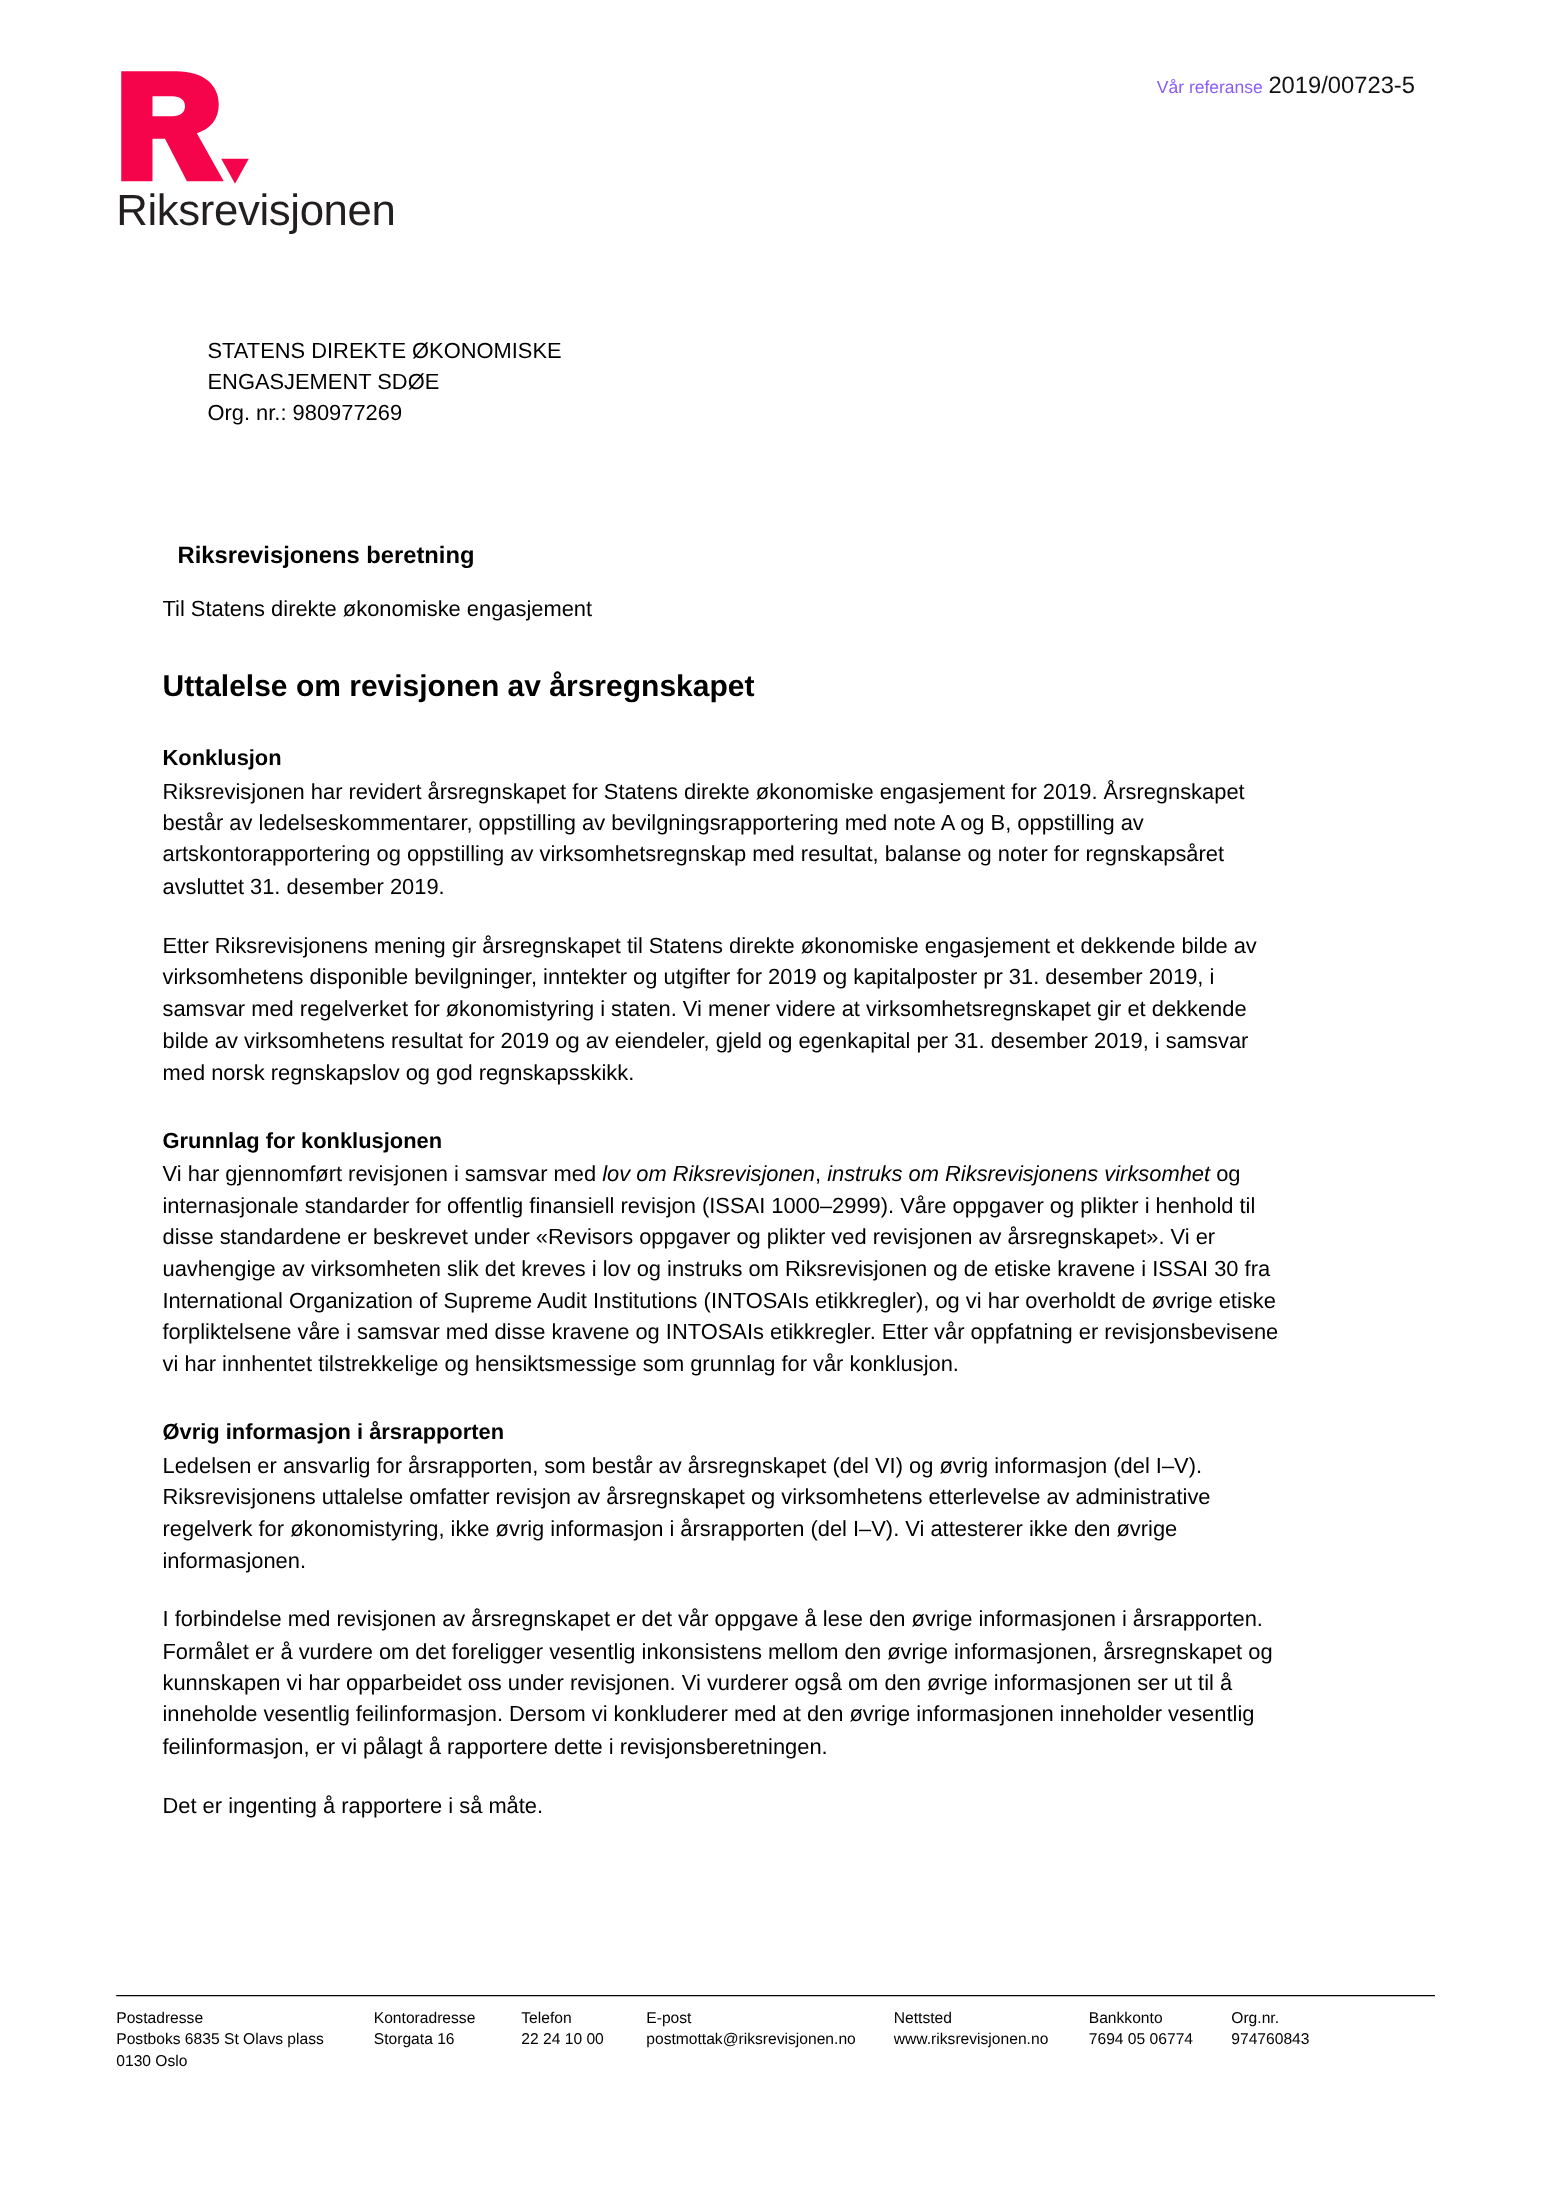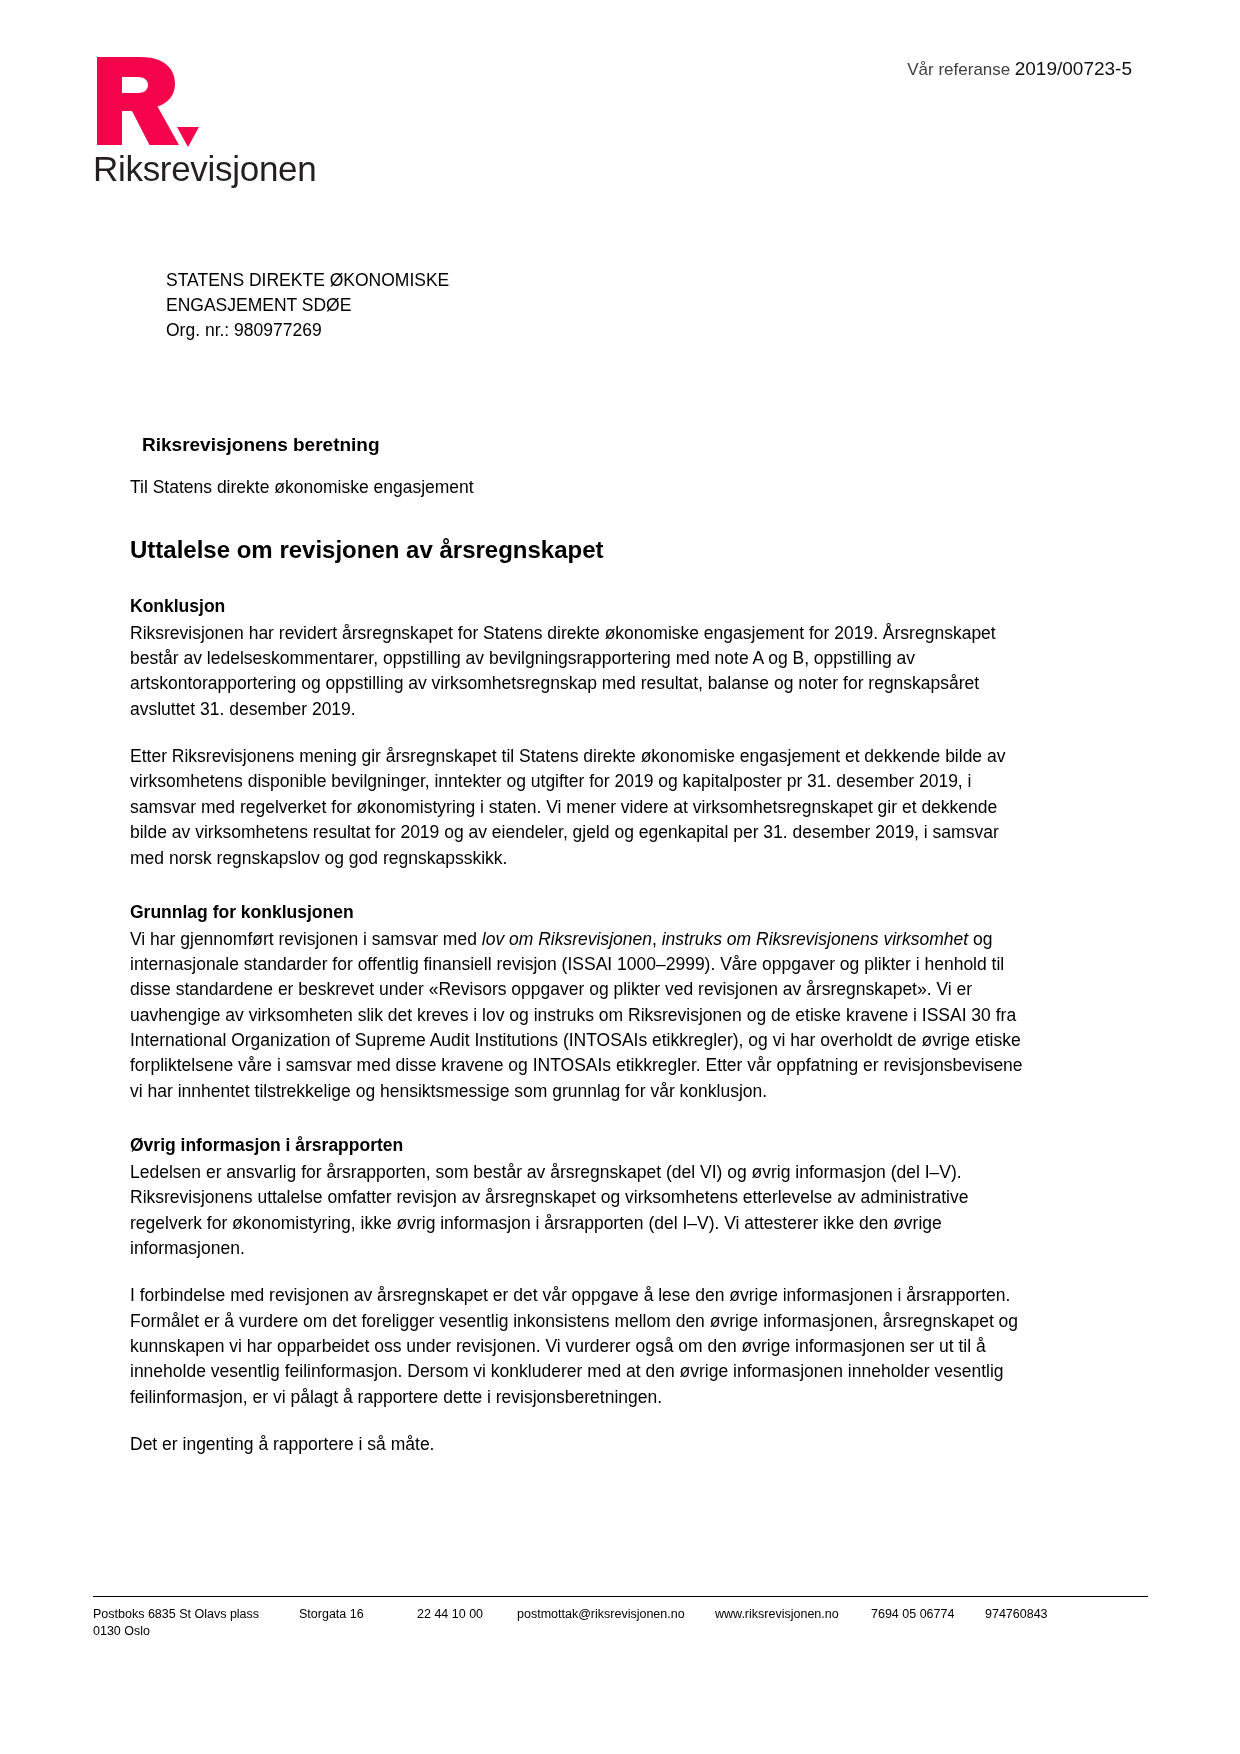--- a/index.html
+++ b/index.html
@@ -53,22 +53,22 @@
     line-height: 1;
   }
   .ref-line {
     position: absolute;
     right: 108px;
     top: 58px;
     text-align: right;
     white-space: nowrap;
   }
   .ref-label {
-    font-size: 17px;
-    color: #404040;
+    font-size: 14px;
+    color: #8b5cf6;
     text-align: right;
   }
   .ref-value {
     font-size: 19px;
     color: #111;
   }
 
   
   .content {
     position: absolute;
@@ -205,24 +205,33 @@
     <p class="para">Ledelsen er ansvarlig for årsrapporten, som består av årsregnskapet (del VI) og øvrig informasjon (del I–V). Riksrevisjonens uttalelse omfatter revisjon av årsregnskapet og virksomhetens etterlevelse av administrative regelverk for økonomistyring, ikke øvrig informasjon i årsrapporten (del I–V). Vi attesterer ikke den øvrige informasjonen.</p>
     <p class="para">I forbindelse med revisjonen av årsregnskapet er det vår oppgave å lese den øvrige informasjonen i årsrapporten. Formålet er å vurdere om det foreligger vesentlig inkonsistens mellom den øvrige informasjonen, årsregnskapet og kunnskapen vi har opparbeidet oss under revisjonen. Vi vurderer også om den øvrige informasjonen ser ut til å inneholde vesentlig feilinformasjon. Dersom vi konkluderer med at den øvrige informasjonen inneholder vesentlig feilinformasjon, er vi pålagt å rapportere dette i revisjonsberetningen.</p>
     <p class="para">Det er ingenting å rapportere i så måte.</p>
 
   </div>
 
   <div class="footer">
     <div class="footer-rule"></div>
     <table class="footer-table">
       <tbody>
+        <tr class="head">
+          <td class="fcol-1">Postadresse</td>
+          <td class="fcol-2">Kontoradresse</td>
+          <td class="fcol-3">Telefon</td>
+          <td class="fcol-4">E-post</td>
+          <td class="fcol-5">Nettsted</td>
+          <td class="fcol-6">Bankkonto</td>
+          <td class="fcol-7">Org.nr.</td>
+        </tr>
         <tr>
           <td class="fcol-1">Postboks 6835 St Olavs plass</td>
           <td class="fcol-2">Storgata 16</td>
-          <td class="fcol-3">22 44 10 00</td>
+          <td class="fcol-3">22 24 10 00</td>
           <td class="fcol-4">postmottak@riksrevisjonen.no</td>
           <td class="fcol-5">www.riksrevisjonen.no</td>
           <td class="fcol-6">7694 05 06774</td>
           <td class="fcol-7">974760843</td>
         </tr>
         <tr>
           <td class="fcol-1">0130 Oslo</td>
           <td class="fcol-2"></td>
           <td class="fcol-3"></td>
           <td class="fcol-4"></td>

